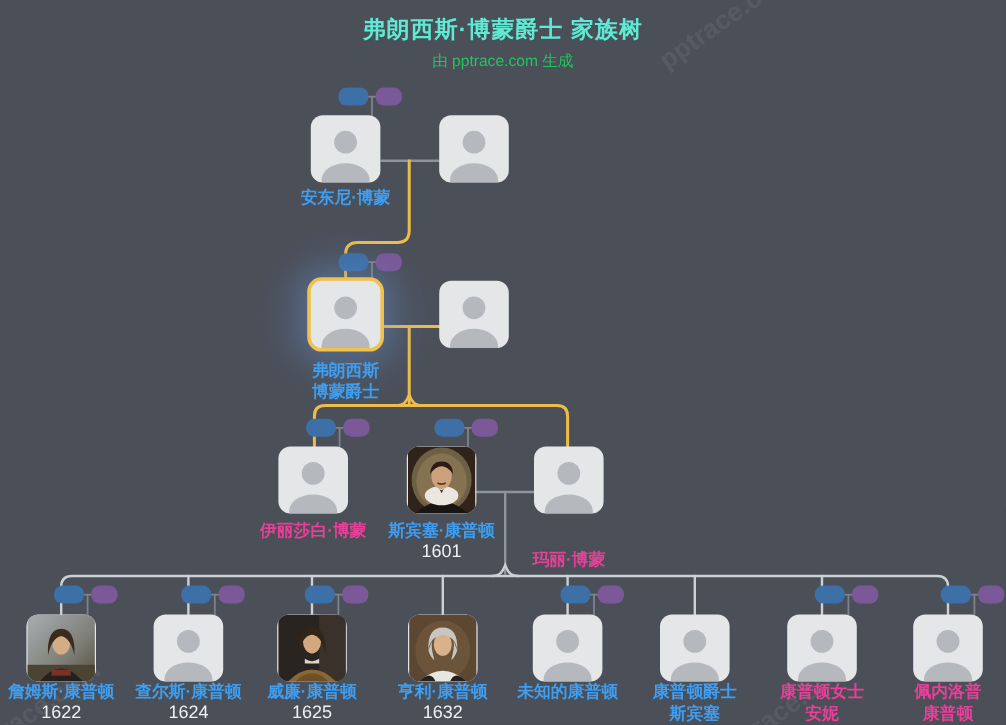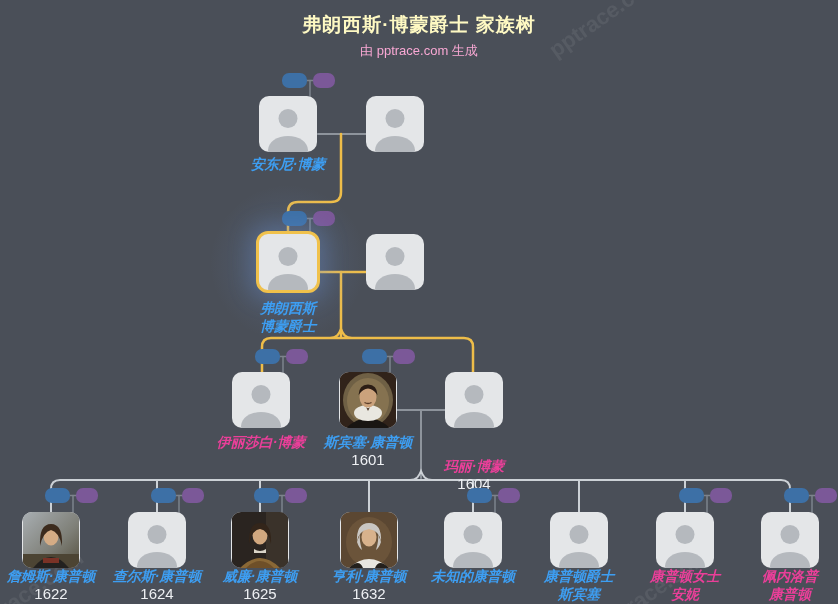--- a/index.html
+++ b/index.html
@@ -3,25 +3,25 @@
 <meta charset="utf-8">
 <style>
   html,body{margin:0;padding:0;background:#4a4f58;}
   .canvas{
     position:relative;width:838px;height:604px;overflow:hidden;
     background:#4a4f58;
     font-family:"Liberation Sans","DejaVu Sans",sans-serif;
   }
   .title{
     position:absolute;left:0;top:12px;width:100%;text-align:center;
-    color:#fef9c3;font-size:19px;font-weight:bold;letter-spacing:1px;
+    color:#5eead4;font-size:19px;font-weight:bold;letter-spacing:1px;
   }
   .subtitle{
     position:absolute;left:0;top:42px;width:100%;text-align:center;
-    color:#f9a8d4;font-size:13px;
+    color:#22c55e;font-size:13px;
   }
   .watermark{
     position:absolute;color:rgba(255,255,255,0.07);font-size:22px;font-weight:bold;
     transform:rotate(-35deg);white-space:nowrap;pointer-events:none;
   }
   #lines-svg{position:absolute;left:0;top:0;}
   .node{
     position:absolute;width:58px;height:56px;border-radius:10px;
     background:#e4e6e8;overflow:hidden;box-sizing:border-box;
   }
@@ -33,21 +33,21 @@
   }
   .glow{
     position:absolute;width:170px;height:170px;border-radius:50%;
     background:radial-gradient(circle,rgba(110,150,220,0.22) 0%,rgba(110,150,220,0.0) 65%);
     pointer-events:none;
   }
   .pill{position:absolute;height:15px;border-radius:7px;}
   .pill.male{background:#3d70a6;}
   .pill.female{background:#7b5898;}
   .plabel{position:absolute;width:132px;text-align:center;line-height:18px;}
-  .plabel .pname{display:block;font-size:14px;font-weight:bold;font-style:italic;}
+  .plabel .pname{display:block;font-size:14px;font-weight:bold;}
   .plabel .pname.male{color:#3d9ef2;}
   .plabel .pname.female{color:#ea3f99;}
   .plabel .pyear{display:block;font-size:15px;color:#eef0f3;}
 </style>
 </head>
 <body>
 
 <div class="canvas">
   <div class="watermark" style="left:540px;top:2px;">pptrace.com</div>
   <div class="watermark" style="left:-38px;top:580px;">pptrace.com</div>
@@ -162,21 +162,20 @@
         <span class="pyear">1601</span>
       </div>
       <div class="node" style="left: 445px; top: 372px;">
         <svg viewBox="0 0 56 56">
           <circle cx="28" cy="22.5" r="9.5" fill="#b5b9be"></circle>
   <ellipse cx="28" cy="54" rx="20" ry="14" fill="#b5b9be"></ellipse>
         </svg>
       </div>
       <div class="plabel" style="left: 408px; top: 433px; margin-top: 24px;">
         <span class="pname female">玛丽·博蒙</span>
-        <span class="pyear">1604</span>
       </div>
       <div class="pill male" style="left: 45px; top: 488px; width: 25px;"></div>
       <div class="pill female" style="left: 76px; top: 488px; width: 22px;"></div>
       <div class="node" style="left: 22px; top: 512px;">
         <svg viewBox="0 0 56 56">
           <defs>
     <linearGradient id="jsky" x1="0" y1="0" x2="1" y2="1">
       <stop offset="0" stop-color="#a8aeb2"></stop>
               <stop offset="0.6" stop-color="#7e7f77"></stop>
               <stop offset="1" stop-color="#55503f"></stop>

